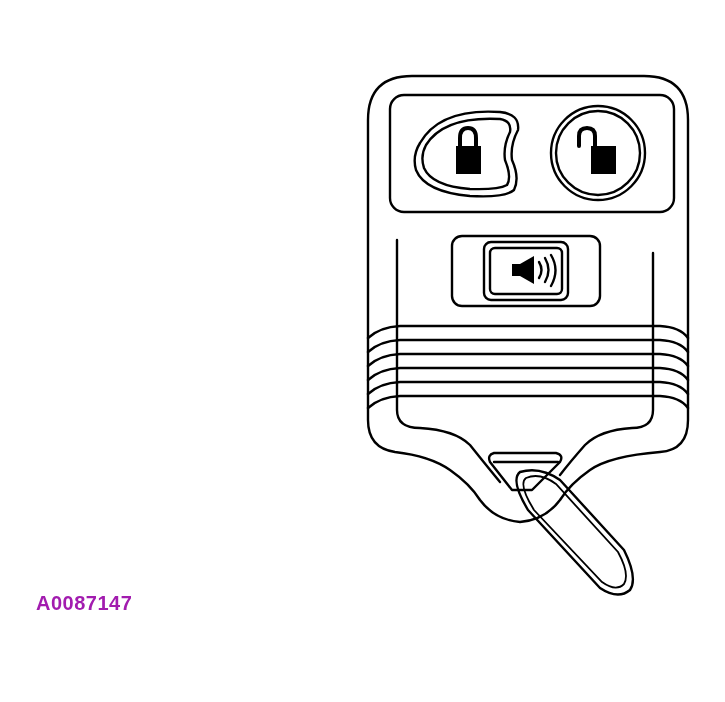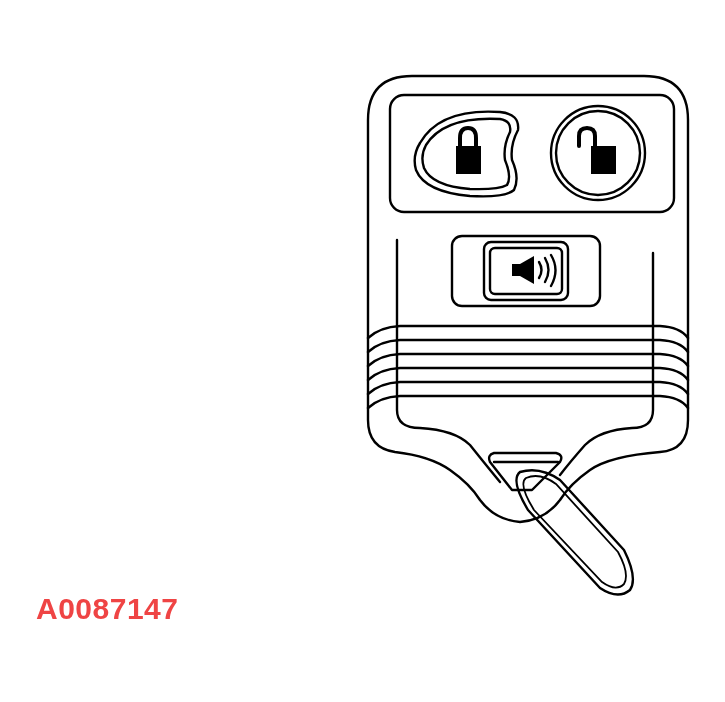--- a/index.html
+++ b/index.html
@@ -1,21 +1,21 @@
 <!DOCTYPE html>
 <html><head>
   <meta charset="utf-8">
   <style>
     html, body { margin: 0; padding: 0; background: #ffffff; }
     body { width: 725px; height: 702px; position: relative; overflow: hidden; }
     .figure { position: absolute; left: 0; top: 0; width: 725px; height: 702px; }
     .figure-id {
       position: absolute; left: 36px; top: 592px;
       font-family: "Liberation Sans", sans-serif; font-weight: bold;
-      font-size: 30px; color: #ef4444; letter-spacing: 0.5px;
+      font-size: 20px; color: #a21caf; letter-spacing: 0.5px;
     }
     svg .ln { fill: none; stroke: #000; stroke-width: 2.4; stroke-linecap: round; stroke-linejoin: round; }
     svg .thin { fill: none; stroke: #000; stroke-width: 1.8; }
     svg .fill { fill: #000; stroke: none; }
   </style>
 </head>
 <body>
 
 <div class="figure">
   <svg width="725" height="702" viewBox="0 0 725 702">

